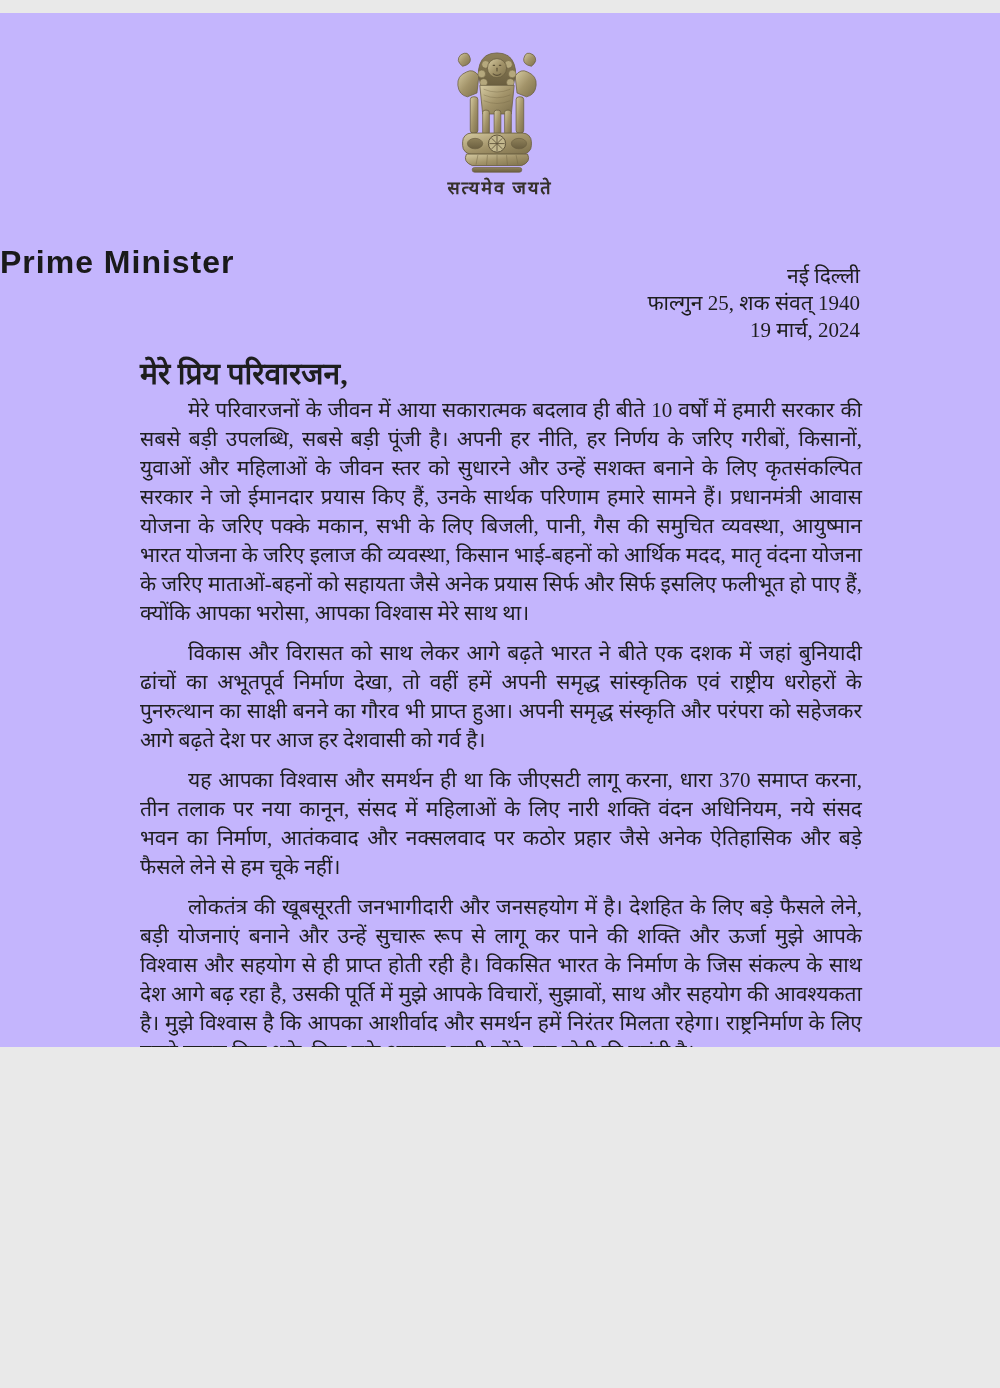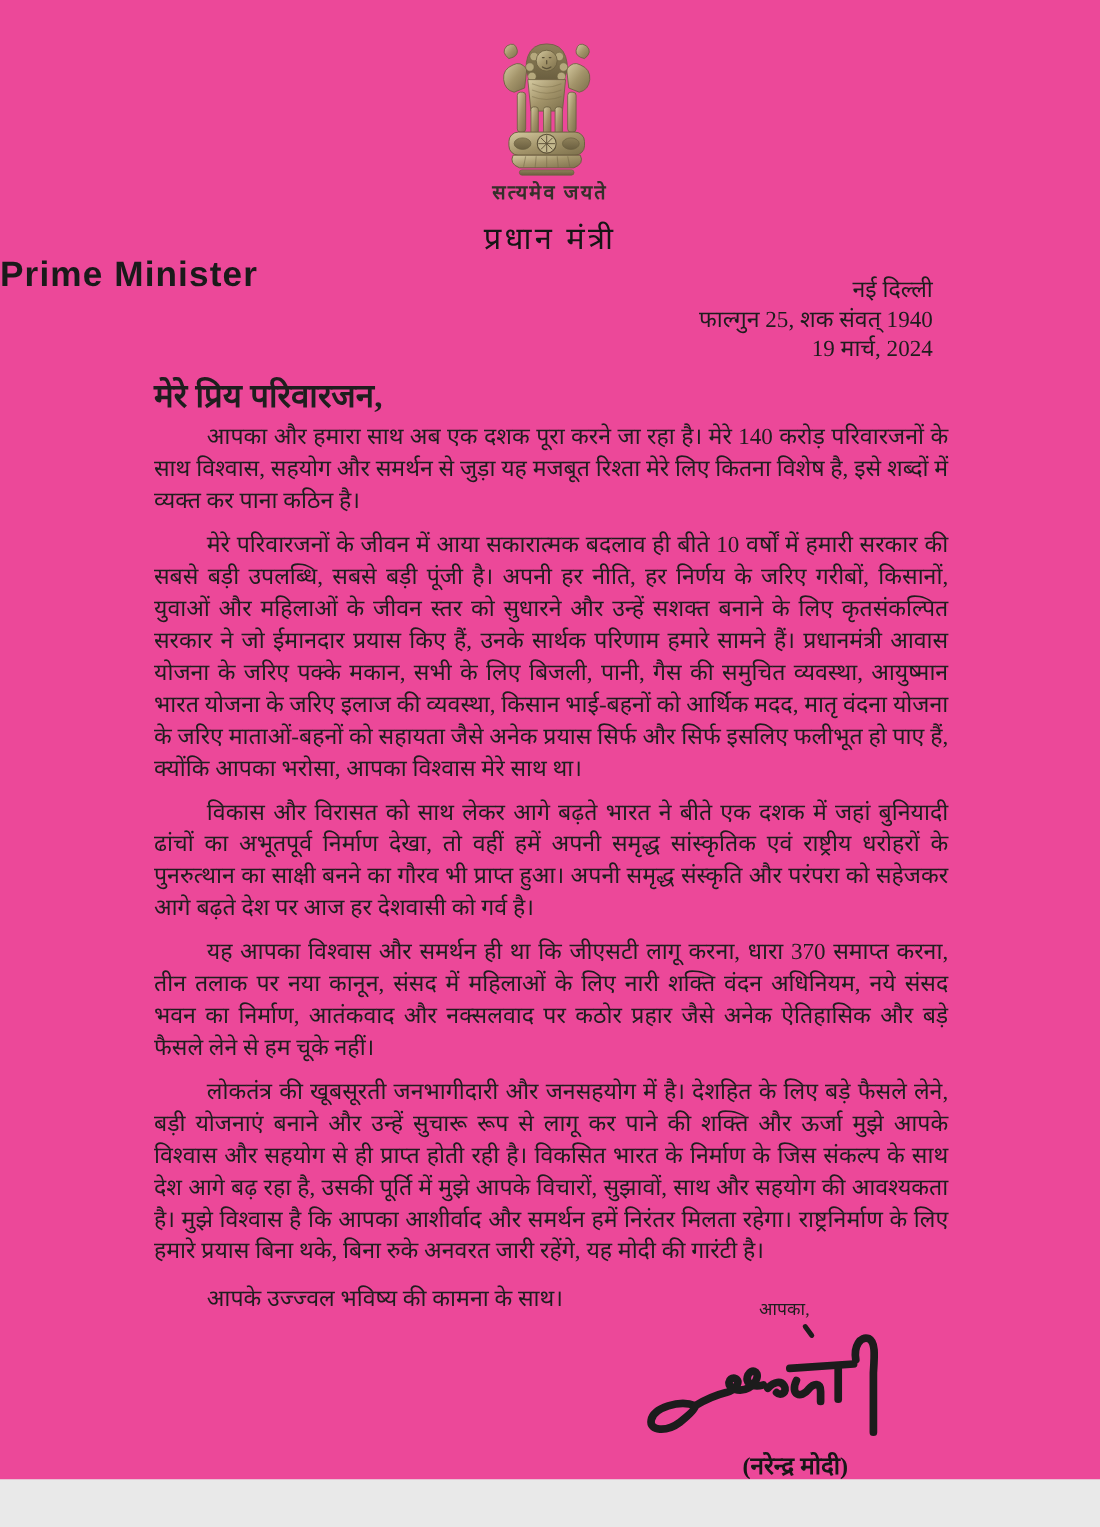--- a/index.html
+++ b/index.html
@@ -4,23 +4,23 @@
 <title>Letter</title>
 <style>
   html, body {
     margin: 0;
     padding: 0;
     background: #e9e9e9;
   }
   .page {
     position: relative;
     width: 1000px;
-    height: 1345px;
-    margin: 0 auto;
-    background: #ec4899;
+    height: 1034px;
+    margin: 13px auto;
+    background: #c4b5fd;
     overflow: hidden;
     font-family: "Liberation Serif", "DejaVu Serif", serif;
     color: #1f1f1f;
   }
   
   .emblem-wrap {
     position: absolute;
     top: 38px;
     left: 50%;
     transform: translateX(-53%);
@@ -59,21 +59,21 @@
     font-family: "Liberation Sans", "DejaVu Sans", sans-serif;
     font-size: 32px;
     font-weight: bold;
     letter-spacing: 1px;
     color: #1a1a1a;
   }
   
   .dateblock {
     position: absolute;
     top: 250px;
-    right: 152px;
+    right: 140px;
     text-align: right;
     font-size: 21px;
     line-height: 27px;
     color: #1d1d1d;
   }
   
   .letter-body {
     position: absolute;
     top: 346px;
     left: 140px;
@@ -202,32 +202,30 @@
         <line x1="40" y1="109" x2="39" y2="120"></line>
         <line x1="50" y1="109" x2="50" y2="120"></line>
         <line x1="60" y1="109" x2="61" y2="120"></line>
         <line x1="70" y1="109" x2="72" y2="119"></line>
       </g>
       <rect x="24" y="122" width="52" height="5" rx="2.5" fill="url(#goldDark)" stroke="#6b5f40" stroke-width="0.7"></rect>
     </svg>
   </div>
   <div class="motto">सत्यमेव जयते</div>
 
-  <h1 class="title-hi">प्रधान मंत्री</h1>
   <h2 class="title-en">Prime Minister</h2>
 
   <div class="dateblock">
     <div>नई दिल्ली</div>
     <div>फाल्गुन 25, शक संवत् 1940</div>
     <div>19 मार्च, 2024</div>
   </div>
 
   <div class="letter-body">
     <p class="salutation">मेरे प्रिय परिवारजन,</p>
-    <p class="para">आपका और हमारा साथ अब एक दशक पूरा करने जा रहा है। मेरे 140 करोड़ परिवारजनों के साथ विश्वास, सहयोग और समर्थन से जुड़ा यह मजबूत रिश्ता मेरे लिए कितना विशेष है, इसे शब्दों में व्यक्त कर पाना कठिन है।</p>
     <p class="para">मेरे परिवारजनों के जीवन में आया सकारात्मक बदलाव ही बीते 10 वर्षों में हमारी सरकार की सबसे बड़ी उपलब्धि, सबसे बड़ी पूंजी है। अपनी हर नीति, हर निर्णय के जरिए गरीबों, किसानों, युवाओं और महिलाओं के जीवन स्तर को सुधारने और उन्हें सशक्त बनाने के लिए कृतसंकल्पित सरकार ने जो ईमानदार प्रयास किए हैं, उनके सार्थक परिणाम हमारे सामने हैं। प्रधानमंत्री आवास योजना के जरिए पक्के मकान, सभी के लिए बिजली, पानी, गैस की समुचित व्यवस्था, आयुष्मान भारत योजना के जरिए इलाज की व्यवस्था, किसान भाई-बहनों को आर्थिक मदद, मातृ वंदना योजना के जरिए माताओं-बहनों को सहायता जैसे अनेक प्रयास सिर्फ और सिर्फ इसलिए फलीभूत हो पाए हैं, क्योंकि आपका भरोसा, आपका विश्वास मेरे साथ था।</p>
     <p class="para">विकास और विरासत को साथ लेकर आगे बढ़ते भारत ने बीते एक दशक में जहां बुनियादी ढांचों का अभूतपूर्व निर्माण देखा, तो वहीं हमें अपनी समृद्ध सांस्कृतिक एवं राष्ट्रीय धरोहरों के पुनरुत्थान का साक्षी बनने का गौरव भी प्राप्त हुआ। अपनी समृद्ध संस्कृति और परंपरा को सहेजकर आगे बढ़ते देश पर आज हर देशवासी को गर्व है।</p>
     <p class="para">यह आपका विश्वास और समर्थन ही था कि जीएसटी लागू करना, धारा 370 समाप्त करना, तीन तलाक पर नया कानून, संसद में महिलाओं के लिए नारी शक्ति वंदन अधिनियम, नये संसद भवन का निर्माण, आतंकवाद और नक्सलवाद पर कठोर प्रहार जैसे अनेक ऐतिहासिक और बड़े फैसले लेने से हम चूके नहीं।</p>
     <p class="para">लोकतंत्र की खूबसूरती जनभागीदारी और जनसहयोग में है। देशहित के लिए बड़े फैसले लेने, बड़ी योजनाएं बनाने और उन्हें सुचारू रूप से लागू कर पाने की शक्ति और ऊर्जा मुझे आपके विश्वास और सहयोग से ही प्राप्त होती रही है। विकसित भारत के निर्माण के जिस संकल्प के साथ देश आगे बढ़ रहा है, उसकी पूर्ति में मुझे आपके विचारों, सुझावों, साथ और सहयोग की आवश्यकता है। मुझे विश्वास है कि आपका आशीर्वाद और समर्थन हमें निरंतर मिलता रहेगा। राष्ट्रनिर्माण के लिए हमारे प्रयास बिना थके, बिना रुके अनवरत जारी रहेंगे, यह मोदी की गारंटी है।</p>
     <p class="closing-line">आपके उज्ज्वल भविष्य की कामना के साथ।</p>
   </div>
 
   <div class="valediction">आपका,</div>
 
   <div class="signature">

